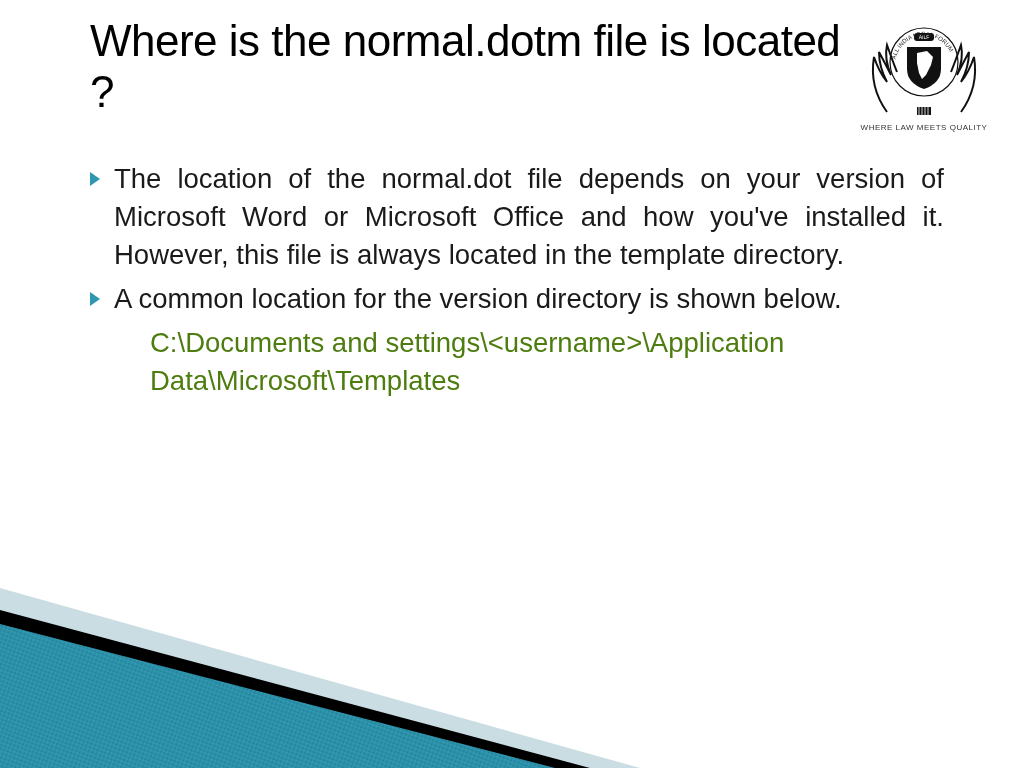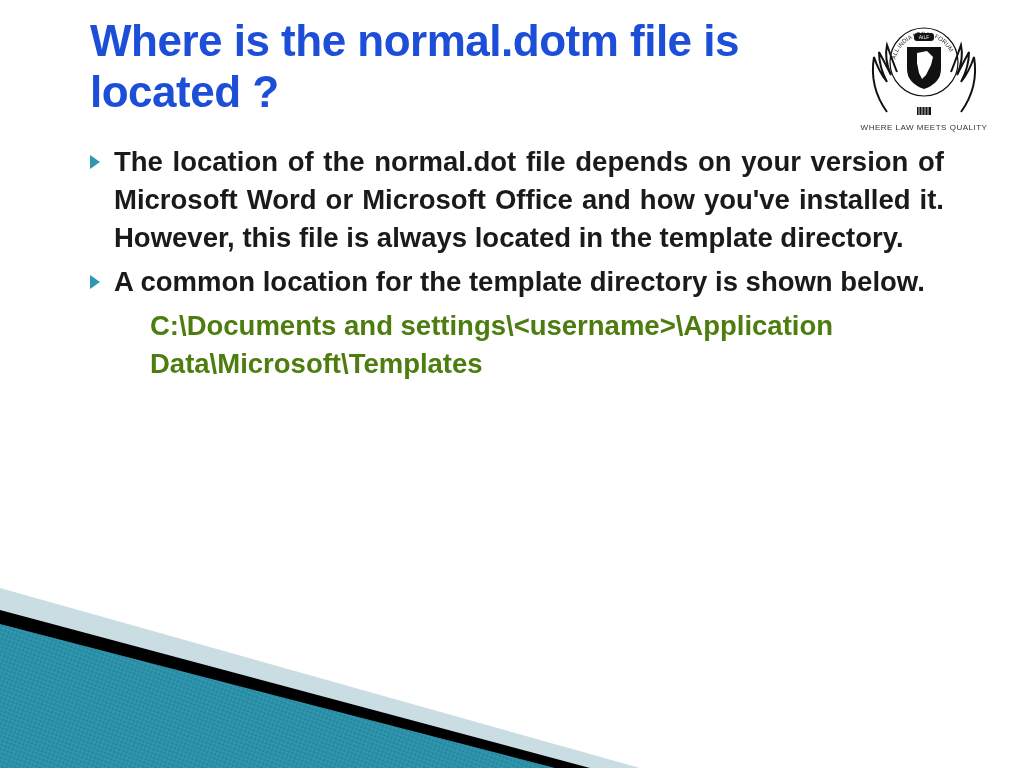--- a/index.html
+++ b/index.html
@@ -15,22 +15,22 @@
     width: 100%;
     height: 100%;
     position: relative;
   }
   .title {
     position: absolute;
     top: 16px;
     left: 90px;
     right: 170px;
     font-size: 44px;
-    font-weight: 700;
-    color: #1d4ed8;
+    font-weight: 400;
+    color: #000000;
     line-height: 1.15;
     letter-spacing: -0.5px;
   }
   .logo {
     position: absolute;
     top: 4px;
     right: 20px;
     width: 160px;
     height: 140px;
     display: flex;
@@ -41,27 +41,26 @@
   .logo svg { width: 130px; height: 110px; }
   .logo-text {
     font-size: 8px;
     color: #333;
     text-align: right;
     letter-spacing: 0.5px;
     margin-top: -4px;
   }
   .content {
     position: absolute;
-    top: 143px;
+    top: 160px;
     left: 90px;
     right: 80px;
     font-size: 27.5px;
     color: #1a1a1a;
     line-height: 1.38;
-    font-weight: bold;
   }
   .bul {
     display: flex;
     align-items: flex-start;
     margin-bottom: 6px;
   }
   .bul .arrow {
     flex: 0 0 auto;
     width: 0;
     height: 0;
@@ -121,21 +120,21 @@
     <div class="logo-text">WHERE LAW MEETS QUALITY</div>
   </div>
 
   <div class="content">
     <div class="bul">
       <div class="arrow"></div>
       <div class="txt">The location of the normal.dot file depends on your version of Microsoft Word or Microsoft Office and how you've installed it. However, this file is always located in the template directory.</div>
     </div>
     <div class="bul nojust">
       <div class="arrow"></div>
-      <div class="txt">A common location for the template directory is shown below.</div>
+      <div class="txt">A common location for the version directory is shown below.</div>
     </div>
     <div class="path">C:\Documents and settings\&lt;username&gt;\Application Data\Microsoft\Templates</div>
   </div>
 
   <div class="poly">
     <svg width="640" height="180" viewBox="0 0 640 180">
       <polygon points="0,0 0,180 640,180" fill="#c9dde3"></polygon>
       <polygon points="0,22 0,180 590,180" fill="#000"></polygon>
       <defs>
         <linearGradient id="tealg" x1="0" y1="0" x2="1" y2="1">

